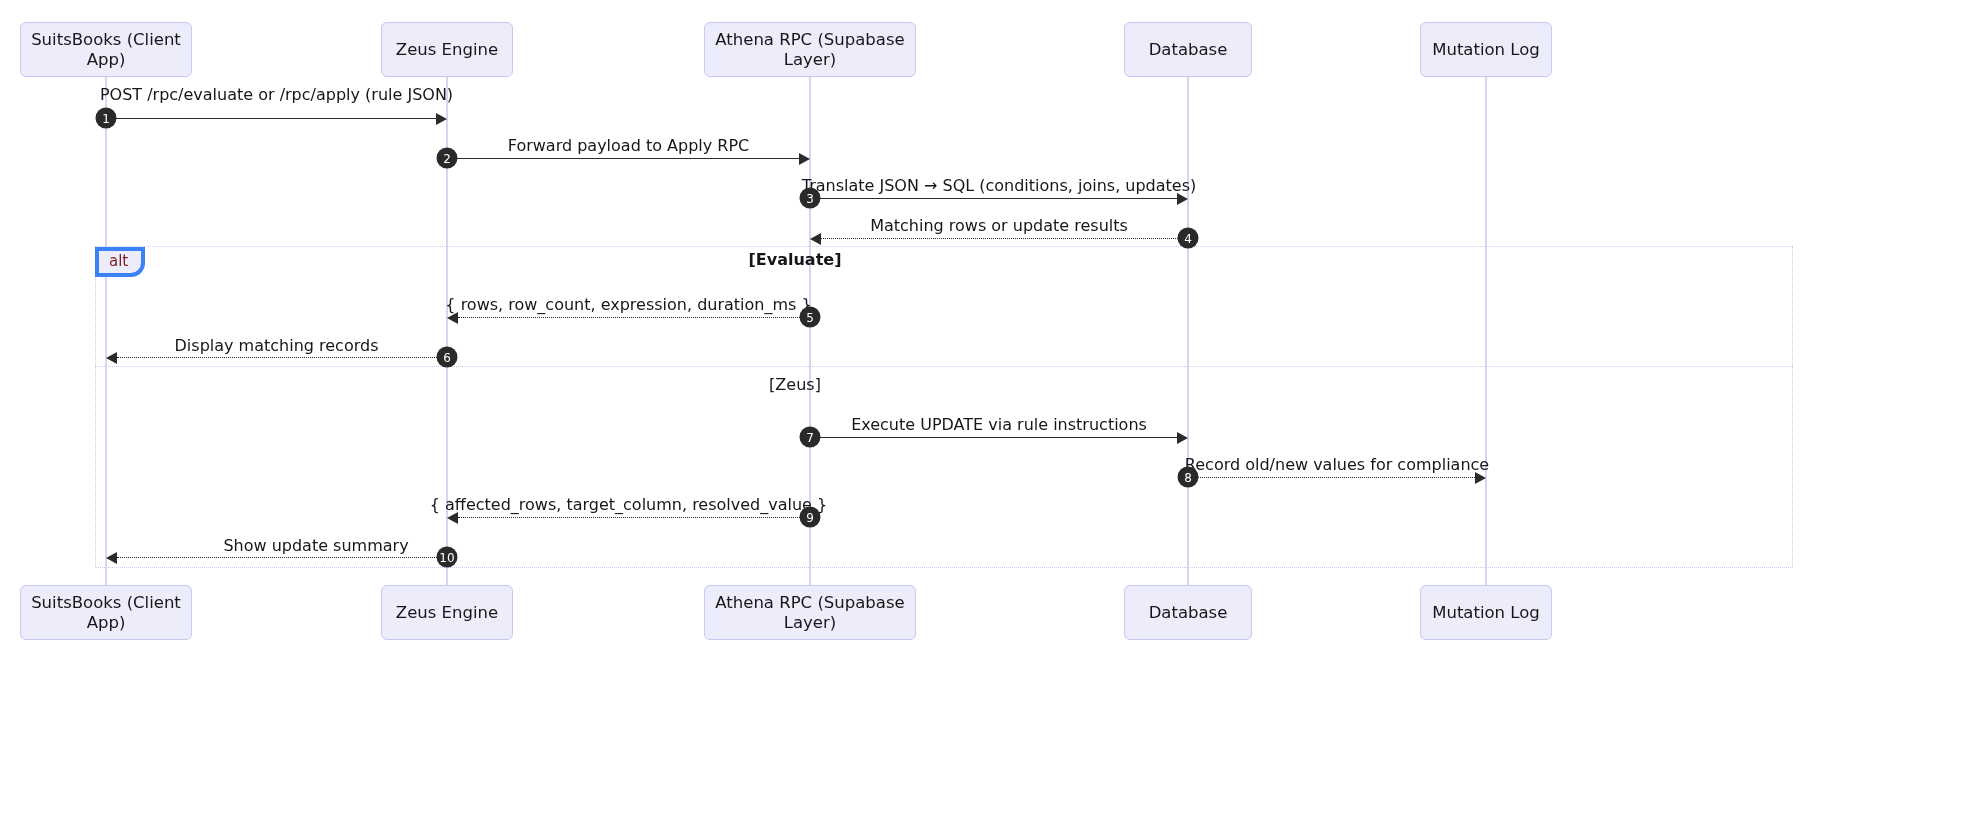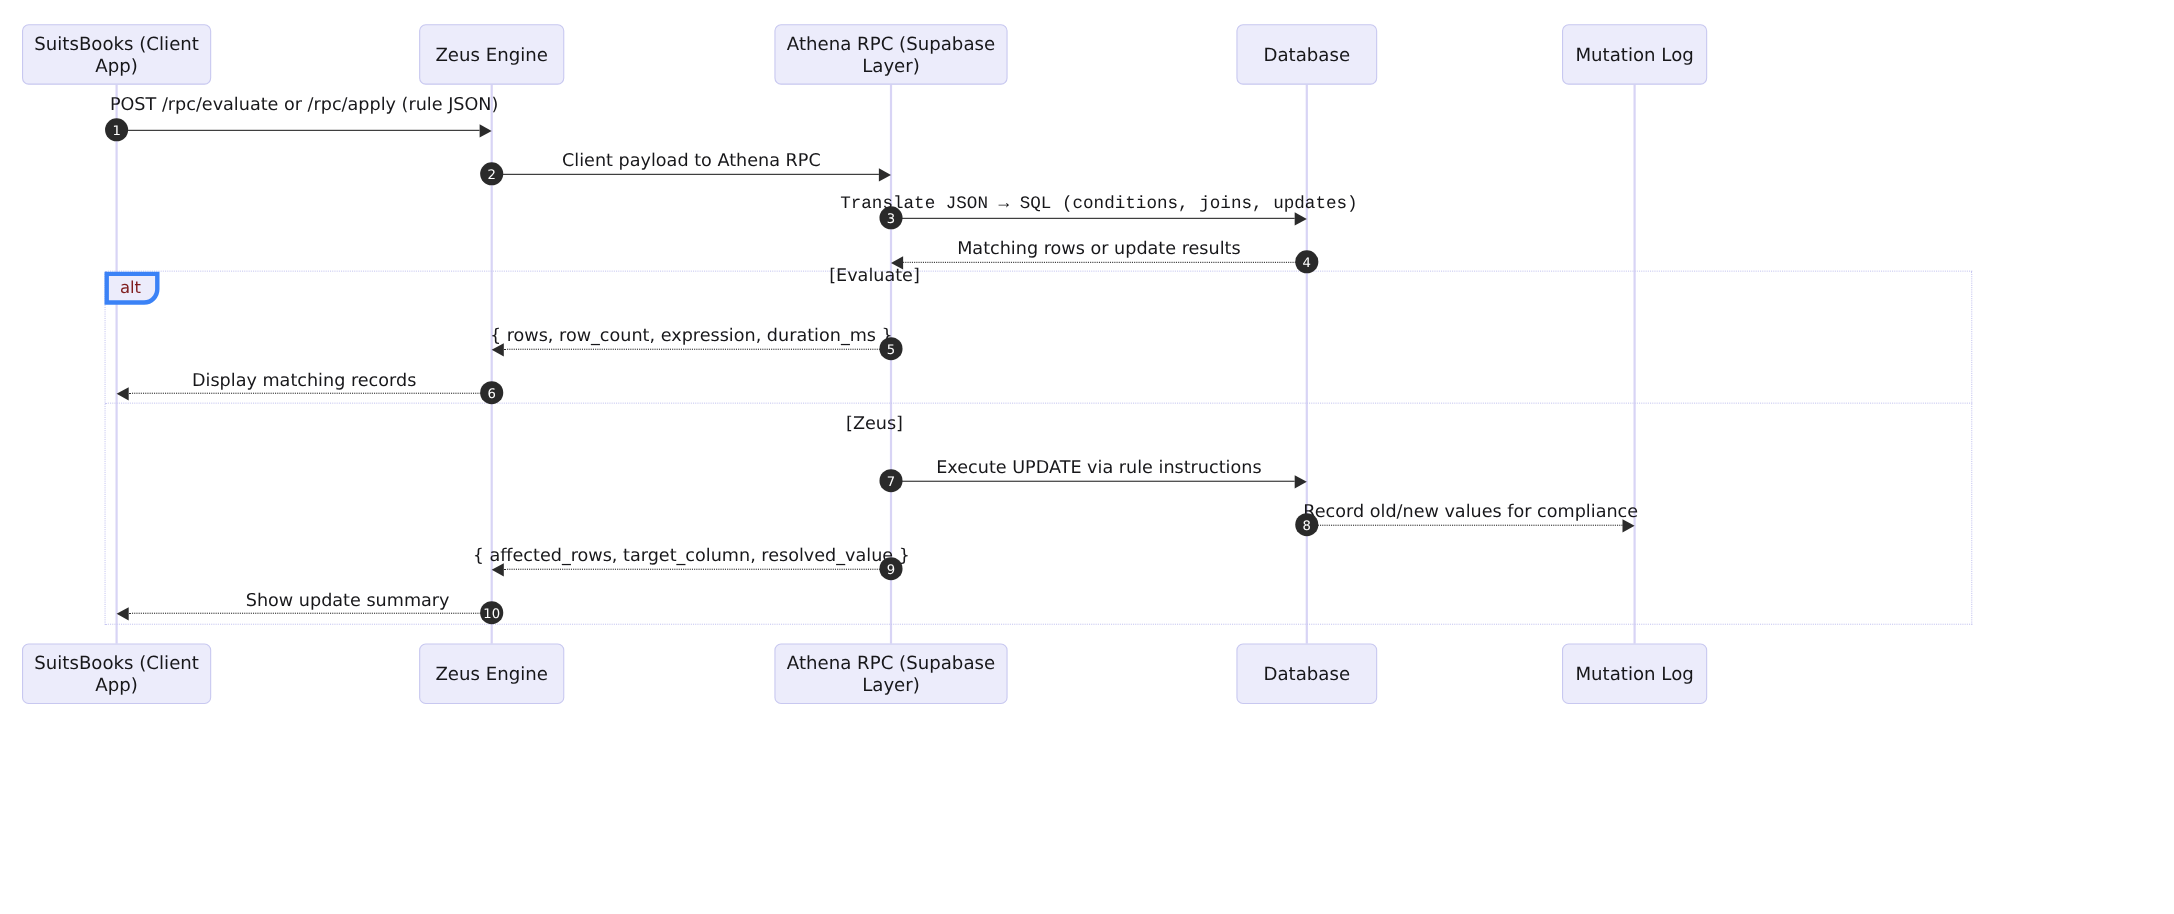--- a/index.html
+++ b/index.html
@@ -106,43 +106,43 @@
 
 <div id="diagram">
     <div class="lifeline" style="left: 105px; top: 77px; height: 508px;"></div>
     <div class="lifeline" style="left: 446px; top: 77px; height: 508px;"></div>
     <div class="lifeline" style="left: 809px; top: 77px; height: 508px;"></div>
     <div class="lifeline" style="left: 1187px; top: 77px; height: 508px;"></div>
     <div class="lifeline" style="left: 1485px; top: 77px; height: 508px;"></div>
     <div class="alt-frame" style="left: 95px; top: 246px; width: 1698px; height: 322px;"></div>
     <div class="alt-divider" style="left: 95px; top: 366px; width: 1698px;"></div>
     <div class="alt-tag" style="left: 95px; top: 247px;">alt</div>
-    <div class="alt-cond" style="left: 795px; top: 240px;">[Evaluate]</div>
+    <div class="alt-cond" style="left: 795px; top: 250px; font-weight: bold;">[Evaluate]</div>
     <div class="alt-cond" style="left: 795px; top: 375px;">[Zeus]</div>
     <div class="actor-box" style="left: 20px; top: 22px; width: 172px; height: 55px;">SuitsBooks (Client App)</div>
     <div class="actor-box" style="left: 381px; top: 22px; width: 132px; height: 55px;">Zeus Engine</div>
     <div class="actor-box" style="left: 704px; top: 22px; width: 212px; height: 55px;">Athena RPC (Supabase Layer)</div>
     <div class="actor-box" style="left: 1124px; top: 22px; width: 128px; height: 55px;">Database</div>
     <div class="actor-box" style="left: 1420px; top: 22px; width: 132px; height: 55px;">Mutation Log</div>
     <div class="actor-box" style="left: 20px; top: 585px; width: 172px; height: 55px;">SuitsBooks (Client App)</div>
     <div class="actor-box" style="left: 381px; top: 585px; width: 132px; height: 55px;">Zeus Engine</div>
     <div class="actor-box" style="left: 704px; top: 585px; width: 212px; height: 55px;">Athena RPC (Supabase Layer)</div>
     <div class="actor-box" style="left: 1124px; top: 585px; width: 128px; height: 55px;">Database</div>
     <div class="actor-box" style="left: 1420px; top: 585px; width: 132px; height: 55px;">Mutation Log</div>
     <div class="msg-line" style="left: 106px; top: 118px; width: 330px;"></div>
     <div class="arrow-head right" style="left: 436px; top: 113px;"></div>
     <div class="msg-label" style="left: 276.5px; top: 85px;">POST /rpc/evaluate or /rpc/apply (rule JSON)</div>
     <div class="seq-badge" style="left: 106px; top: 118px;">1</div>
     <div class="msg-line" style="left: 447px; top: 158px; width: 352px;"></div>
     <div class="arrow-head right" style="left: 799px; top: 153px;"></div>
-    <div class="msg-label" style="left: 628.5px; top: 136px;">Client payload to Athena RPC</div>
+    <div class="msg-label" style="left: 628.5px; top: 136px;">Forward payload to Apply RPC</div>
     <div class="seq-badge" style="left: 447px; top: 158px;">2</div>
     <div class="msg-line" style="left: 810px; top: 198px; width: 367px;"></div>
     <div class="arrow-head right" style="left: 1177px; top: 193px;"></div>
-    <div class="msg-label" style="left: 999px; top: 176px; font-family: Liberation Mono, monospace;">Translate JSON → SQL (conditions, joins, updates)</div>
+    <div class="msg-label" style="left: 999px; top: 176px;">Translate JSON → SQL (conditions, joins, updates)</div>
     <div class="seq-badge" style="left: 810px; top: 198px;">3</div>
     <div class="msg-line dotted" style="left: 821px; top: 238px; width: 367px;"></div>
     <div class="arrow-head left" style="left: 810px; top: 233px;"></div>
     <div class="msg-label" style="left: 999px; top: 216px;">Matching rows or update results</div>
     <div class="seq-badge" style="left: 1188px; top: 238px;">4</div>
     <div class="msg-line dotted" style="left: 458px; top: 317px; width: 352px;"></div>
     <div class="arrow-head left" style="left: 447px; top: 312px;"></div>
     <div class="msg-label" style="left: 628.5px; top: 295px;">{ rows, row_count, expression, duration_ms }</div>
     <div class="seq-badge" style="left: 810px; top: 317px;">5</div>
     <div class="msg-line dotted" style="left: 117px; top: 357px; width: 330px;"></div>

